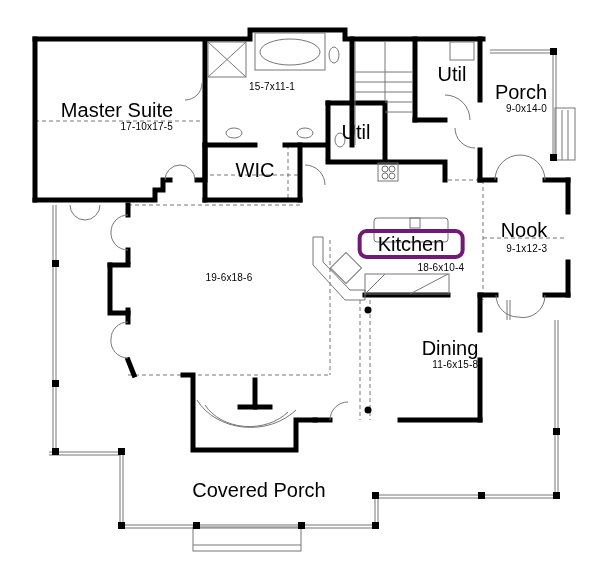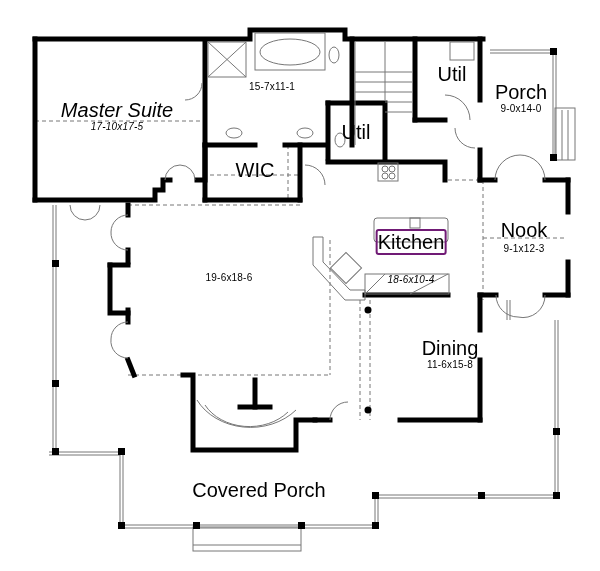--- a/index.html
+++ b/index.html
@@ -1,21 +1,21 @@
 <!DOCTYPE html>
 <html><head>
   <meta charset="utf-8">
   <style>
     html, body { margin: 0; padding: 0; background: #ffffff; }
     body { width: 600px; height: 571px; position: relative; overflow: hidden; font-family: "Liberation Sans", sans-serif; }
     #plan { position: absolute; left: 0; top: 0; width: 600px; height: 571px; }
     .room-label { position: absolute; color: #000; text-align: center; white-space: nowrap; transform: translateX(-50%); line-height: 1; }
     .room-name { display: block; font-size: 20px; }
-    .room-dim { display: block; font-size: 10px; margin-top: 2px; letter-spacing: 0.2px; }
-    .kitchen-box { border: 2px solid #701a75; border-radius: 3px; padding: 1px 0; }
+    .room-dim { display: block; font-size: 10px; margin-top: 2px; letter-spacing: 0.2px; text-align: right; }
+    .kitchen-box { border: 4px solid #701a75; border-radius: 9px; padding: 1px 16px; }
   </style>
 </head>
 <body>
 
 <svg id="plan" viewBox="0 0 600 571" xmlns="http://www.w3.org/2000/svg">
 
   <g stroke="#777" stroke-width="1" fill="none">
     <line x1="53" y1="205" x2="53" y2="452"></line>
     <line x1="56" y1="205" x2="56" y2="452"></line>
     <line x1="49" y1="452" x2="120" y2="452"></line>
@@ -164,21 +164,21 @@
     <path d="M 495 180 A 25 25 0 0 1 520 155"></path>
     <path d="M 545 180 A 25 25 0 0 0 520 155"></path>
     <path d="M 455 128 A 20 20 0 0 0 475 148"></path>
     <path d="M 445 95 A 25 25 0 0 1 470 120"></path>
     <path d="M 330 420 A 18 18 0 0 1 348 402"></path>
     <path d="M 185 100 A 17 17 0 0 0 202 83"></path>
     <path d="M 305 165 A 20 20 0 0 1 325 185"></path>
   </g>
 </svg>
 
-<div class="room-label" style="left:117px; top:100px;font-style:italic;">
+<div class="room-label" style="left:117px; top:100px;">
   <span class="room-name">Master Suite</span>
   <span class="room-dim">17-10x17-5</span>
 </div>
 
 <div class="room-label" style="left:272px; top:80px;">
   <span class="room-dim">15-7x11-1</span>
 </div>
 
 <div class="room-label" style="left:452px; top:64px;">
   <span class="room-name">Util</span>
@@ -192,21 +192,21 @@
 <div class="room-label" style="left:356px; top:122px;">
   <span class="room-name">Util</span>
 </div>
 
 <div class="room-label" style="left:255px; top:160px;">
   <span class="room-name">WIC</span>
 </div>
 
 <div class="room-label" style="left:411px; top:229px;">
   <span class="room-name kitchen-box">Kitchen</span>
-  <span class="room-dim" style="margin-top:20px;font-style:italic;">18-6x10-4</span>
+  <span class="room-dim" style="margin-top:4px;">18-6x10-4</span>
 </div>
 
 <div class="room-label" style="left:524px; top:220px;">
   <span class="room-name">Nook</span>
   <span class="room-dim" style="margin-top:4px;">9-1x12-3</span>
 </div>
 
 <div class="room-label" style="left:229px; top:271px;">
   <span class="room-dim">19-6x18-6</span>
 </div>

